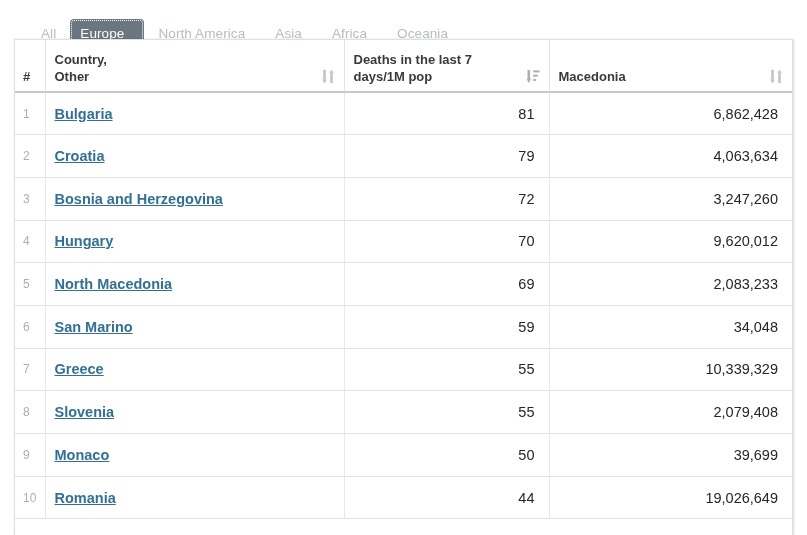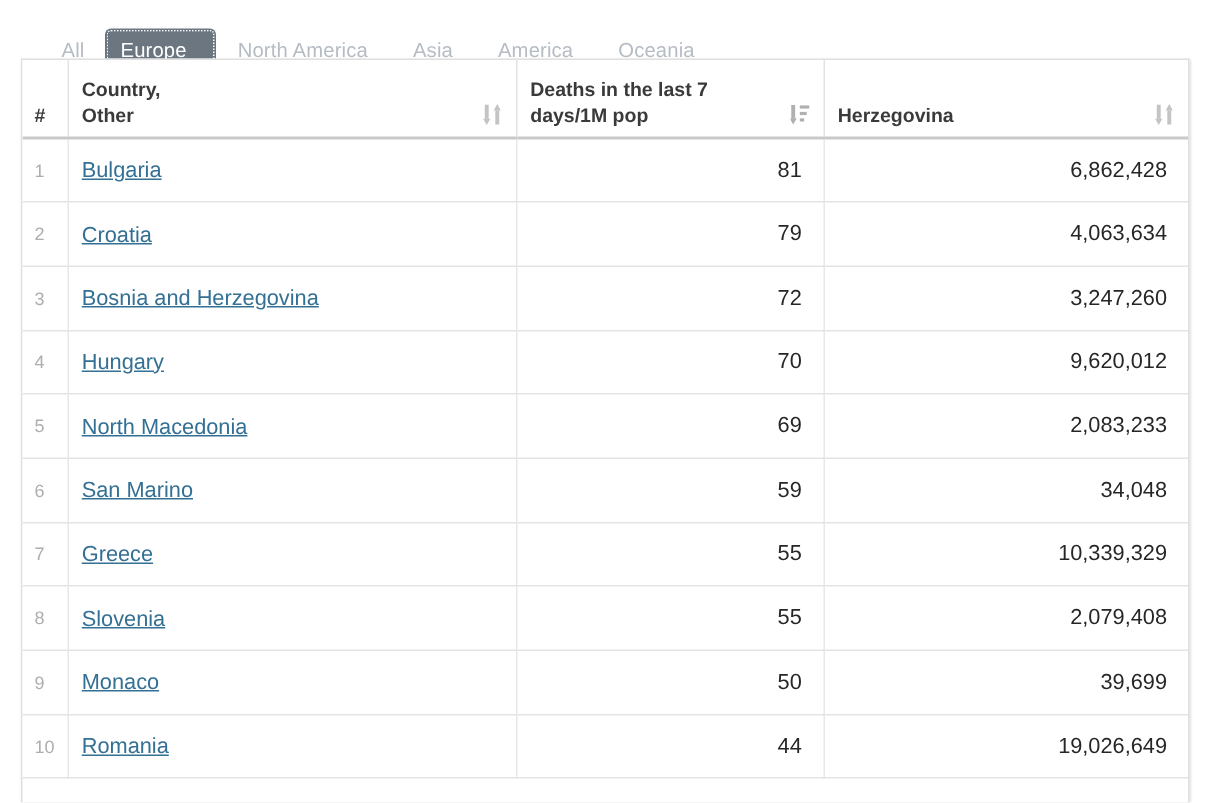--- a/index.html
+++ b/index.html
@@ -132,42 +132,42 @@
     color: #aeaeae;
     font-size: 12px;
     text-align: left;
     padding-left: 8px;
     padding-right: 2px;
   }
   td.name a {
     color: #337094;
     text-decoration: underline;
     font-size: 14.5px;
-    font-weight: 400;
+    font-weight: 700;
     cursor: pointer;
   }
   td.rnum-val, td.pop-val {
     text-align: right;
     font-size: 14.5px;
     color: #262626;
     padding-right: 14px;
   }
   td.pop-val { }
 </style>
 </head>
 <body>
 
 <div id="app">
 
   <div class="tabs" id="tabbar">
       <div class="tab">All</div>
       <div class="tab active">Europe</div>
       <div class="tab">North America</div>
       <div class="tab">Asia</div>
-      <div class="tab">America</div>
+      <div class="tab">Africa</div>
       <div class="tab">Oceania</div>
     </div>
 
   <div class="table-wrap">
     <table>
       <colgroup>
         <col class="c-num">
           <col class="c-name">
           <col class="c-death">
           <col class="c-pop">
@@ -203,21 +203,21 @@
                       <polygon points="1.8,14 -0.6,9.8 4.2,9.8"></polygon>
                       <rect x="6.2" y="1.3" width="6.3" height="2.1"></rect>
                       <rect x="6.2" y="5.6" width="4.6" height="2.1"></rect>
                       <rect x="6.2" y="9.9" width="2.9" height="2.1"></rect>
                     </g>
                   </svg></span>
               </div>
             </th>
             <th>
               <div class="th-inner">
-                <span class="th-label">Herzegovina</span>
+                <span class="th-label">Macedonia</span>
                 <span class="sort-ico"><svg width="13" height="15" viewBox="0 0 13 15">
                     <g fill="#c4c4c4">
                       <rect x="1.2" y="0.8" width="2.6" height="9.4"></rect>
                       <polygon points="2.5,14.4 0.1,10.2 4.9,10.2"></polygon>
                       <rect x="8.2" y="4.6" width="2.6" height="9.4"></rect>
                       <polygon points="9.5,0.4 11.9,4.6 7.1,4.6"></polygon>
                     </g>
                   </svg></span>
               </div>
             </th>

